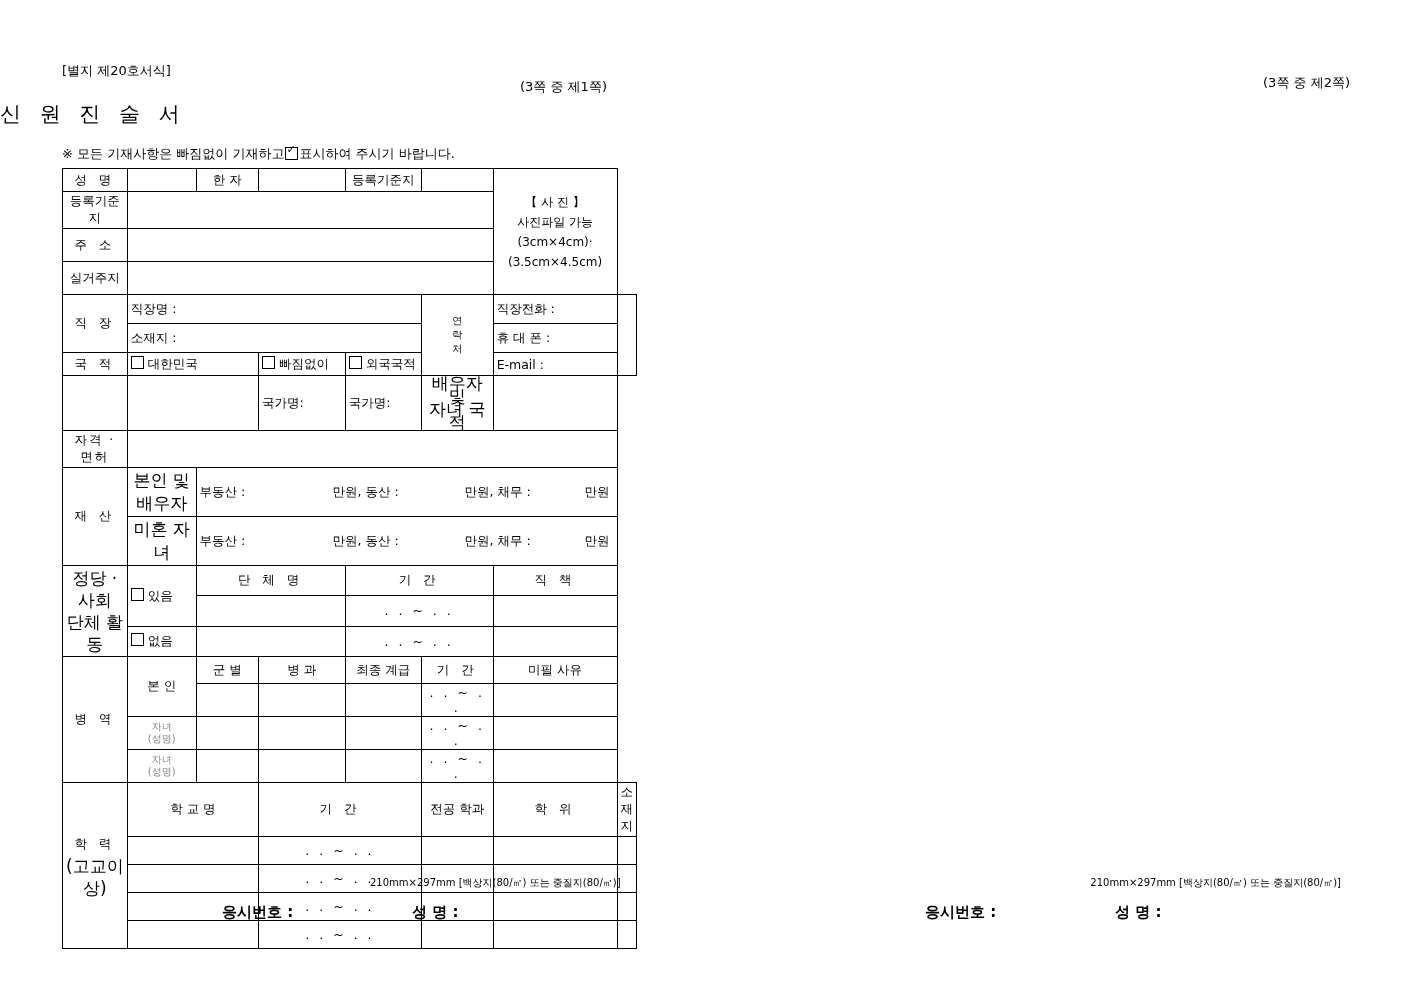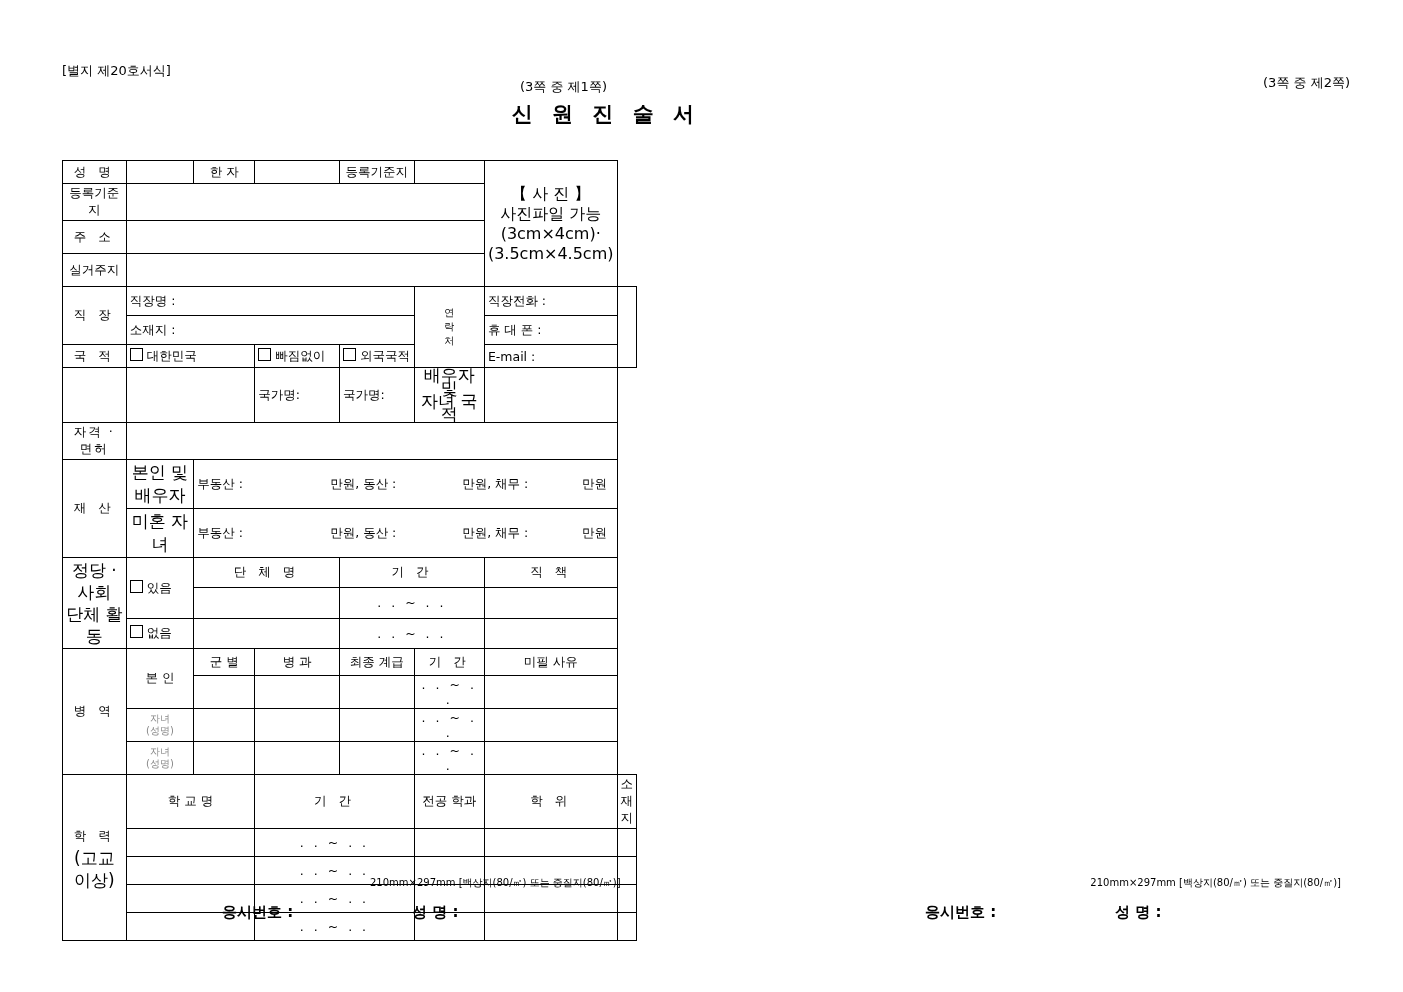--- a/index.html
+++ b/index.html
@@ -9,44 +9,44 @@
     color:#000;position:relative;overflow:hidden;
   }
   .page{position:absolute;top:0;}
   .page1{left:0;width:700px;height:992px;}
   .page2{left:700px;width:703px;height:992px;}
 
   .hdr-left{position:absolute;left:62px;top:62px;font-size:13px;}
   .hdr-right-1{position:absolute;left:520px;top:78px;font-size:13px;}
   .hdr-right-2{position:absolute;right:53px;top:74px;font-size:13px;}
 
-  .title{position:absolute;left:0;right:0;top:100px;text-align:right;
-    font-size:21px;font-weight:bold;letter-spacing:6px;}
+  .title{position:absolute;left:0;right:0;top:100px;text-align:left;
+    font-size:21px;font-weight:normal;letter-spacing:6px;}
   .notice{position:absolute;left:62px;top:145px;font-size:13px;}
   .chk-inline{display:inline-block;width:11px;height:11px;border:1px solid #000;
     position:relative;top:2px;margin:0 1px;}
   .chk-inline::after{content:"✓";position:absolute;left:0px;top:-5px;font-size:11px;}
 
   table{border-collapse:collapse;}
   td{border:1px solid #000;font-size:12.5px;padding:1px 3px;vertical-align:middle;}
   .c{text-align:center;}
   .l{text-align:left;}
   .sp{letter-spacing:4px;}
   .sp2{letter-spacing:2px;}
   .small{font-size:17px;}
   .xsmall{font-size:10px;}
   .gray{color:#888;}
 
   .box{width:11px;height:11px;border:1px solid #000;display:inline-block;
     margin-right:4px;position:relative;top:1px;}
 
-  #t1{position:absolute;left:62px;top:160px;width:575px;}
+  #t1{position:absolute;left:62px;top:168px;width:575px;}
   #t1 td{height:20px;}
 
-  .photo{font-size:16px;line-height:20px;text-align:center;}
+  .photo{font-size:12px;line-height:20px;text-align:center;}
 
   .footnote{position:absolute;font-size:10px;}
   .fn1{left:370px;top:876px;}
   .fn2{right:62px;top:876px;}
 
   .bottomline{position:absolute;font-size:15px;font-weight:bold;}
   .bl-a{left:222px;top:903px;}
   .bl-b{left:412px;top:903px;}
   .bl-c{left:925px;top:903px;}
   .bl-d{left:1115px;top:903px;}
@@ -54,20 +54,23 @@
 </style>
 </head>
 <body>
 
 <div class="page page1">
 
   <div class="hdr-left">[별지 제20호서식]</div>
   <div class="hdr-right-1">(3쪽 중 제1쪽)</div>
   <div class="title">신 원 진 술 서</div>
 
+  <div class="notice">
+    <span>※ 모든 기재사항은 빠짐없이 기재하고</span><span class="chk-inline"></span><span>표시하여 주시기 바랍니다.</span>
+  </div>
 
   <table id="t1">
 
     <tbody>
         <tr>
       <td class="c sp" style="width:70px">성   명</td>
       <td style="width:78px"></td>
       <td class="c" style="width:48px">한 자</td>
       <td style="width:70px"></td>
       <td class="c" style="width:88px">등록기준지</td>

